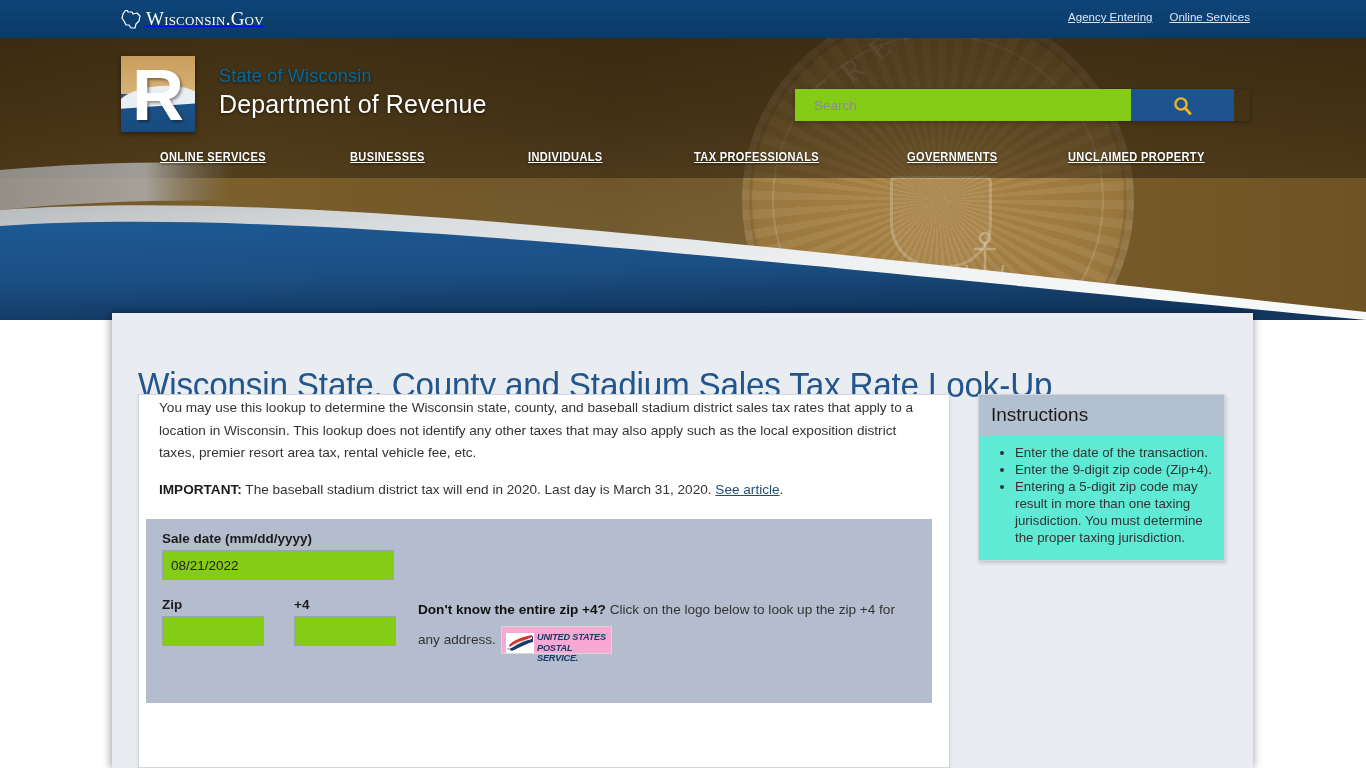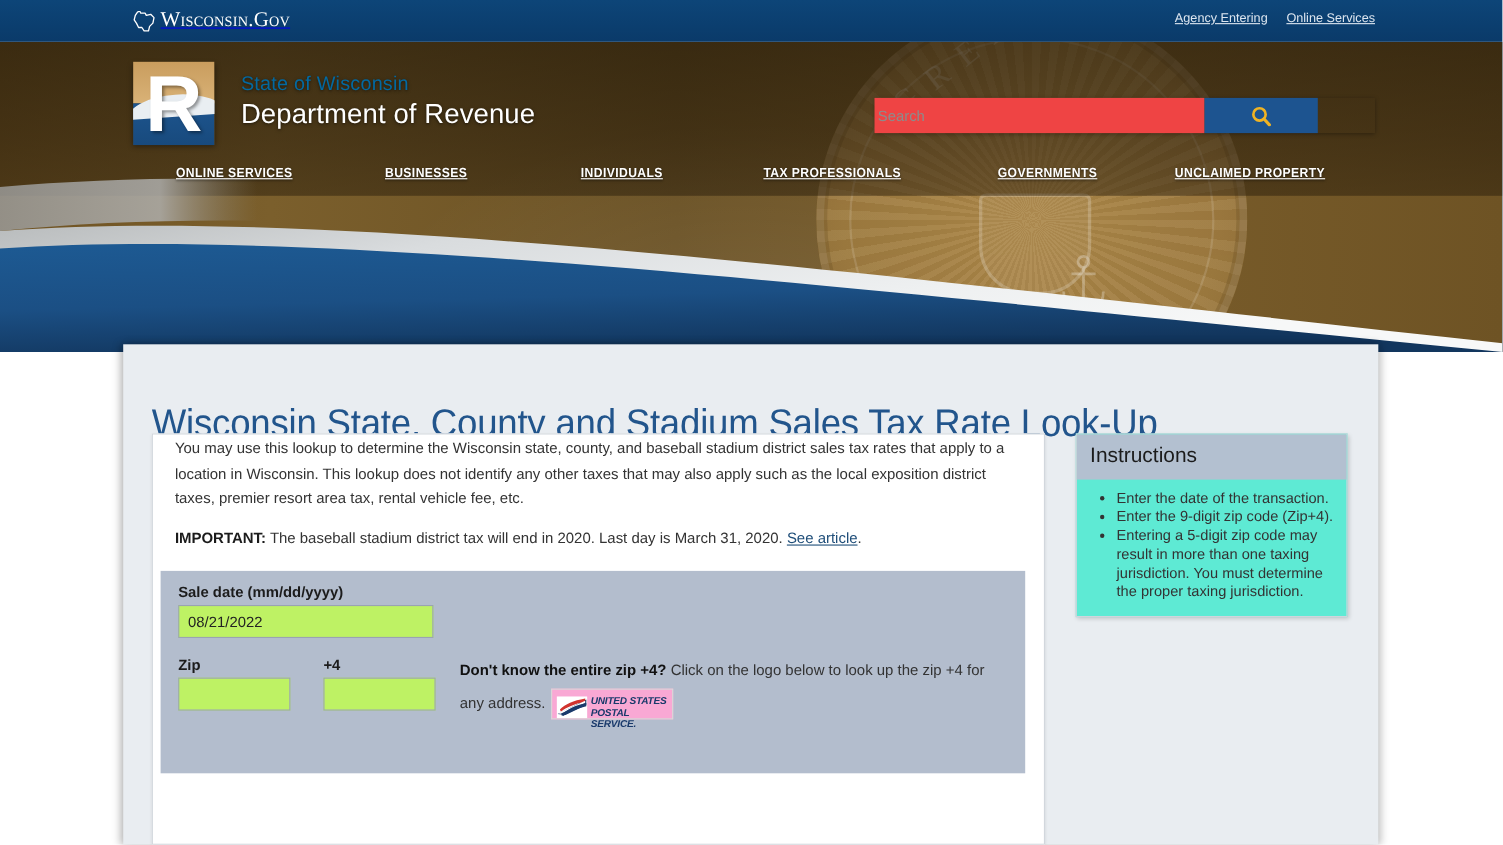--- a/index.html
+++ b/index.html
@@ -206,28 +206,28 @@
   
   .search-wrap {
     position: absolute;
     left: 795px; top: 89px;
     width: 455px; height: 32px;
     display: flex;
     z-index: 40;
     box-shadow: 0 1px 4px rgba(0,0,0,0.35);
   }
   .search-input {
-    width: 300px;
+    width: 336px;
     height: 32px;
     border: 0;
     outline: none;
-    padding: 0 0 0 3px;
+    padding: 0 0 0 19px;
     font-size: 13.5px;
     color: #333;
-    background: #ef4444;
+    background: #84cc16;
     font-family: "Liberation Sans", sans-serif;
     box-sizing: border-box;
   }
   .search-input::placeholder { color: #8c8c8c; }
   .search-btn {
     width: 103px; height: 32px;
     background: #1d5490;
     border: 0;
     cursor: pointer;
     display: flex; align-items: center; justify-content: center;
@@ -285,21 +285,21 @@
   }
   .field-label {
     color: #1c1c1c;
     font-size: 13.5px;
     font-weight: bold;
     margin-bottom: 4px;
     display: block;
   }
   .txt-input {
     border: 1px solid #9aa3b2;
-    background: #bef264;
+    background: #84cc16;
     height: 30px;
     font-size: 13.5px;
     color: #222;
     padding: 0 8px;
     box-sizing: border-box;
     font-family: "Liberation Sans", sans-serif;
     outline: none;
   }
   .date-input { width: 232px; }
   .zip-input { width: 102px; }

